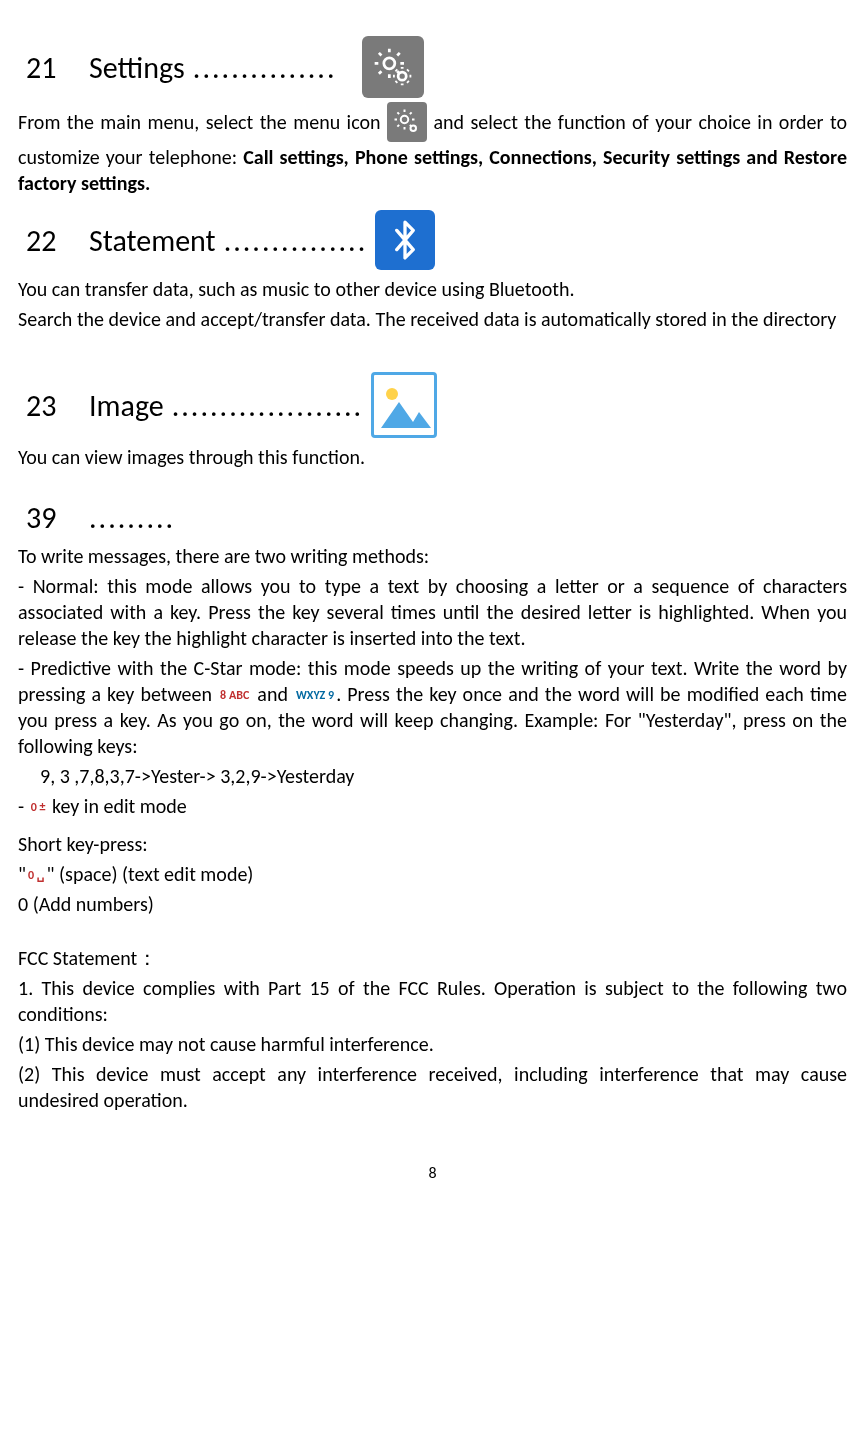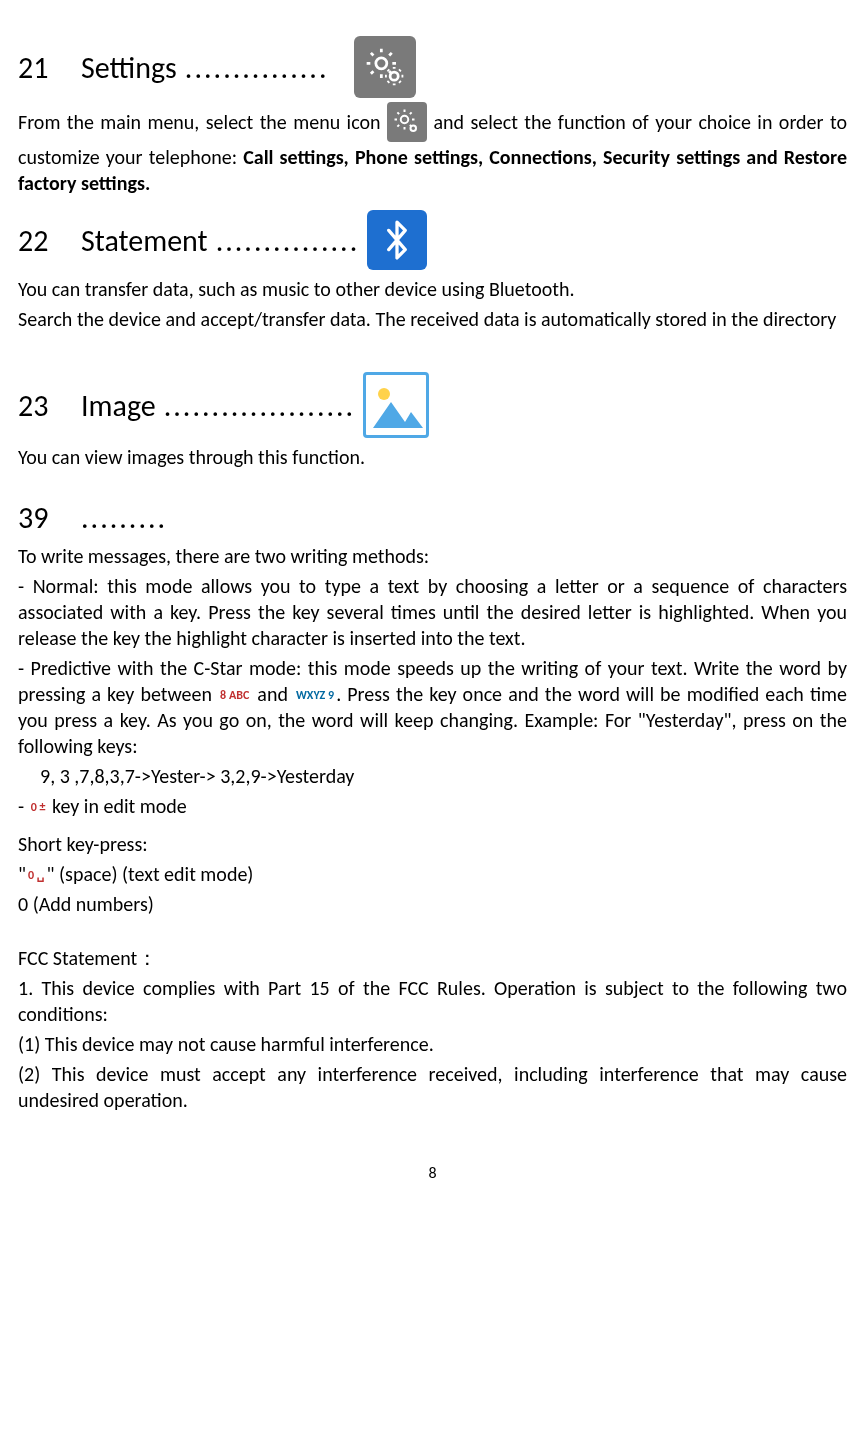--- a/index.html
+++ b/index.html
@@ -16,20 +16,21 @@
     font-size: 30px;
     font-weight: normal;
     margin: 18px 0 6px 0;
     display: flex;
     align-items: center;
     gap: 8px;
   }
   .section-heading .num {
     display: inline-block;
     min-width: 55px;
+    margin-left: 8px;
   }
   .section-heading .dots {
     letter-spacing: 2px;
   }
   .icon-box {
     display: inline-flex;
     align-items: center;
     justify-content: center;
     vertical-align: middle;
   }

